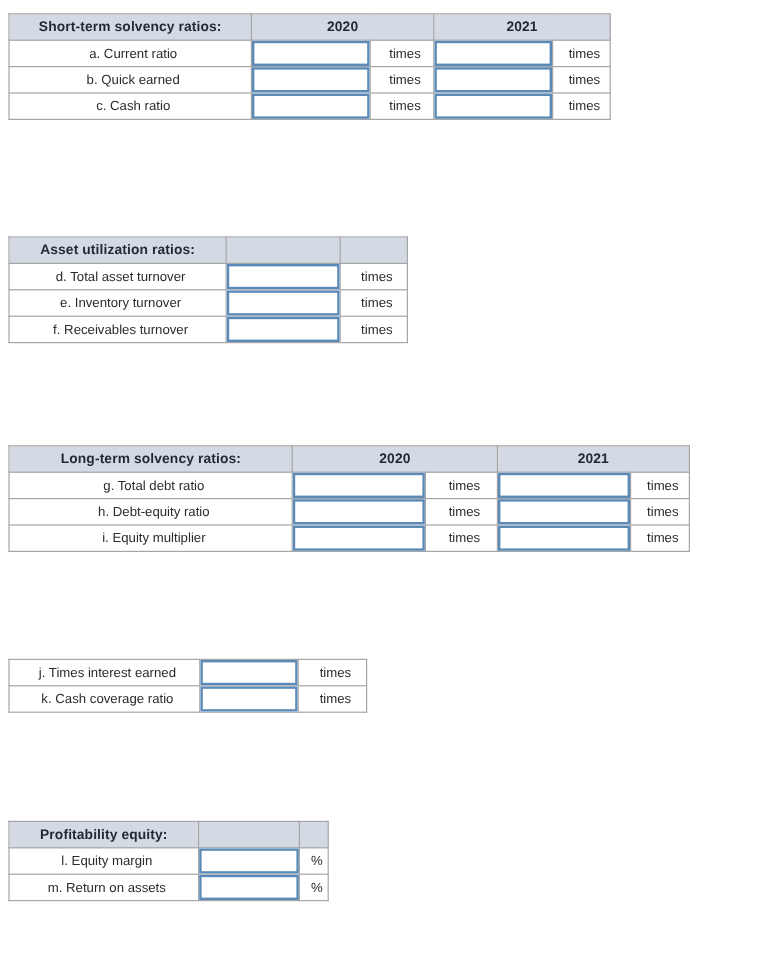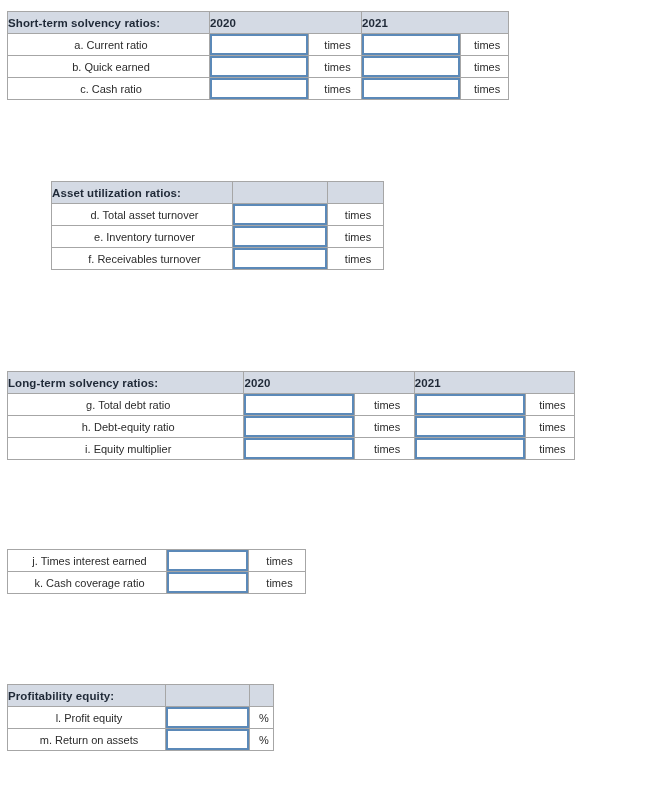--- a/index.html
+++ b/index.html
@@ -28,21 +28,21 @@
     padding: 0;
     height: 21px;
     vertical-align: middle;
     background: #ffffff;
   }
 
   
   .hdr td {
     background: #d4dae4;
     font-weight: bold;
-    text-align: left;
+    text-align: center;
     color: #1f2937;
     font-size: 11.5px;
     height: 21px;
     letter-spacing: 0.1px;
   }
   .hdr td.blank {
     background: #d4dae4;
   }
 
   
@@ -91,21 +91,21 @@
     left: 1px;
     width: 0;
     height: 0;
     border-left: 5px solid #3f73b5;
     border-bottom: 5px solid transparent;
     pointer-events: none;
   }
 
   
   #tbl-short-term { left: 7px;  top: 11px;  width: 501px; }
-  #tbl-asset      { left: 7px;  top: 181px; width: 332px; margin-left: 44px; }
+  #tbl-asset      { left: 7px;  top: 197px; width: 332px; }
   #tbl-long-term  { left: 7px;  top: 371px; width: 568px; }
   #tbl-coverage   { left: 7px;  top: 549px; width: 298px; padding-left: 16px; }
   #tbl-profit     { left: 7px;  top: 684px; width: 266px; }
 </style>
 </head>
 <body>
 
 <table class="ratio-table" id="tbl-short-term">
   <colgroup>
     <col style="width:202px">
@@ -283,21 +283,21 @@
       <col style="width:24px">
   </colgroup>
   <tbody>
     <tr class="hdr">
       <td>Profitability equity:</td>
       <td class="blank"></td>
       <td class="blank"></td>
     </tr>
 
     <tr>
-      <td class="lbl">l. Profit equity</td>
+      <td class="lbl">l. Equity margin</td>
       <td class="fieldcell">
         <input class="answer-box" type="text" value="" style="">
       </td>
       <td class="unit">%</td>
     </tr>
 
     <tr>
       <td class="lbl">m. Return on assets</td>
       <td class="fieldcell">
         <input class="answer-box" type="text" value="" style="">

